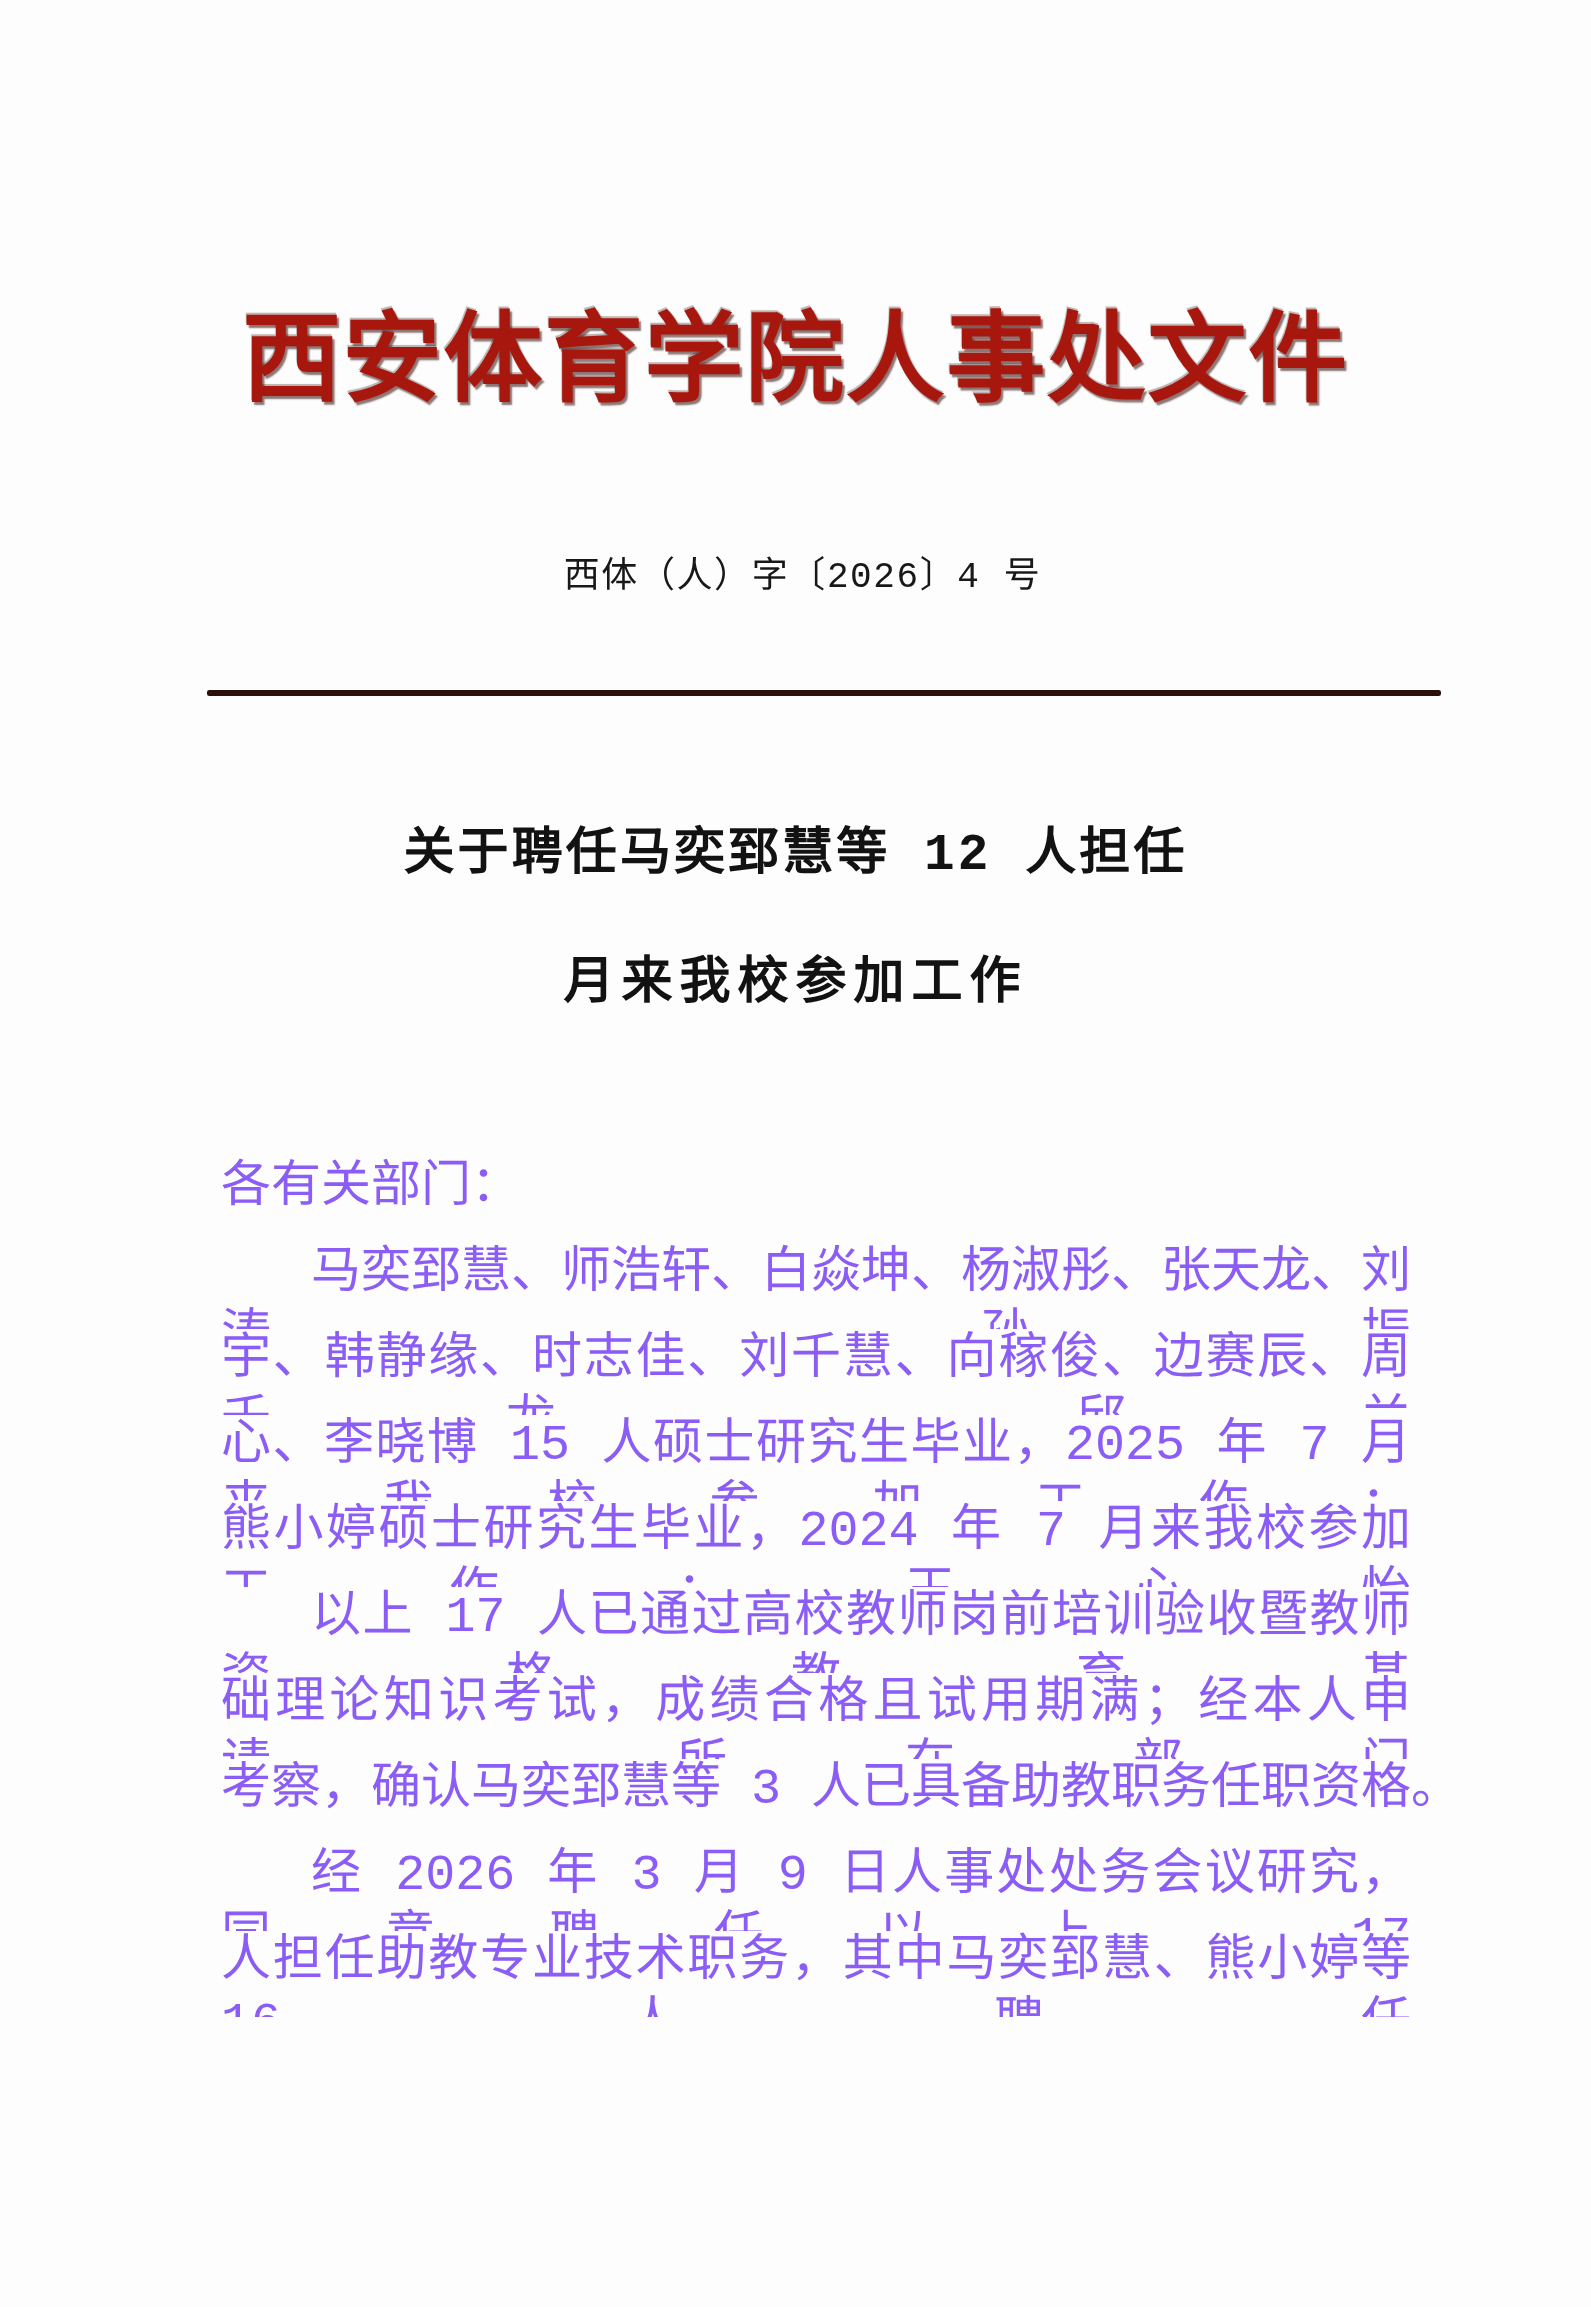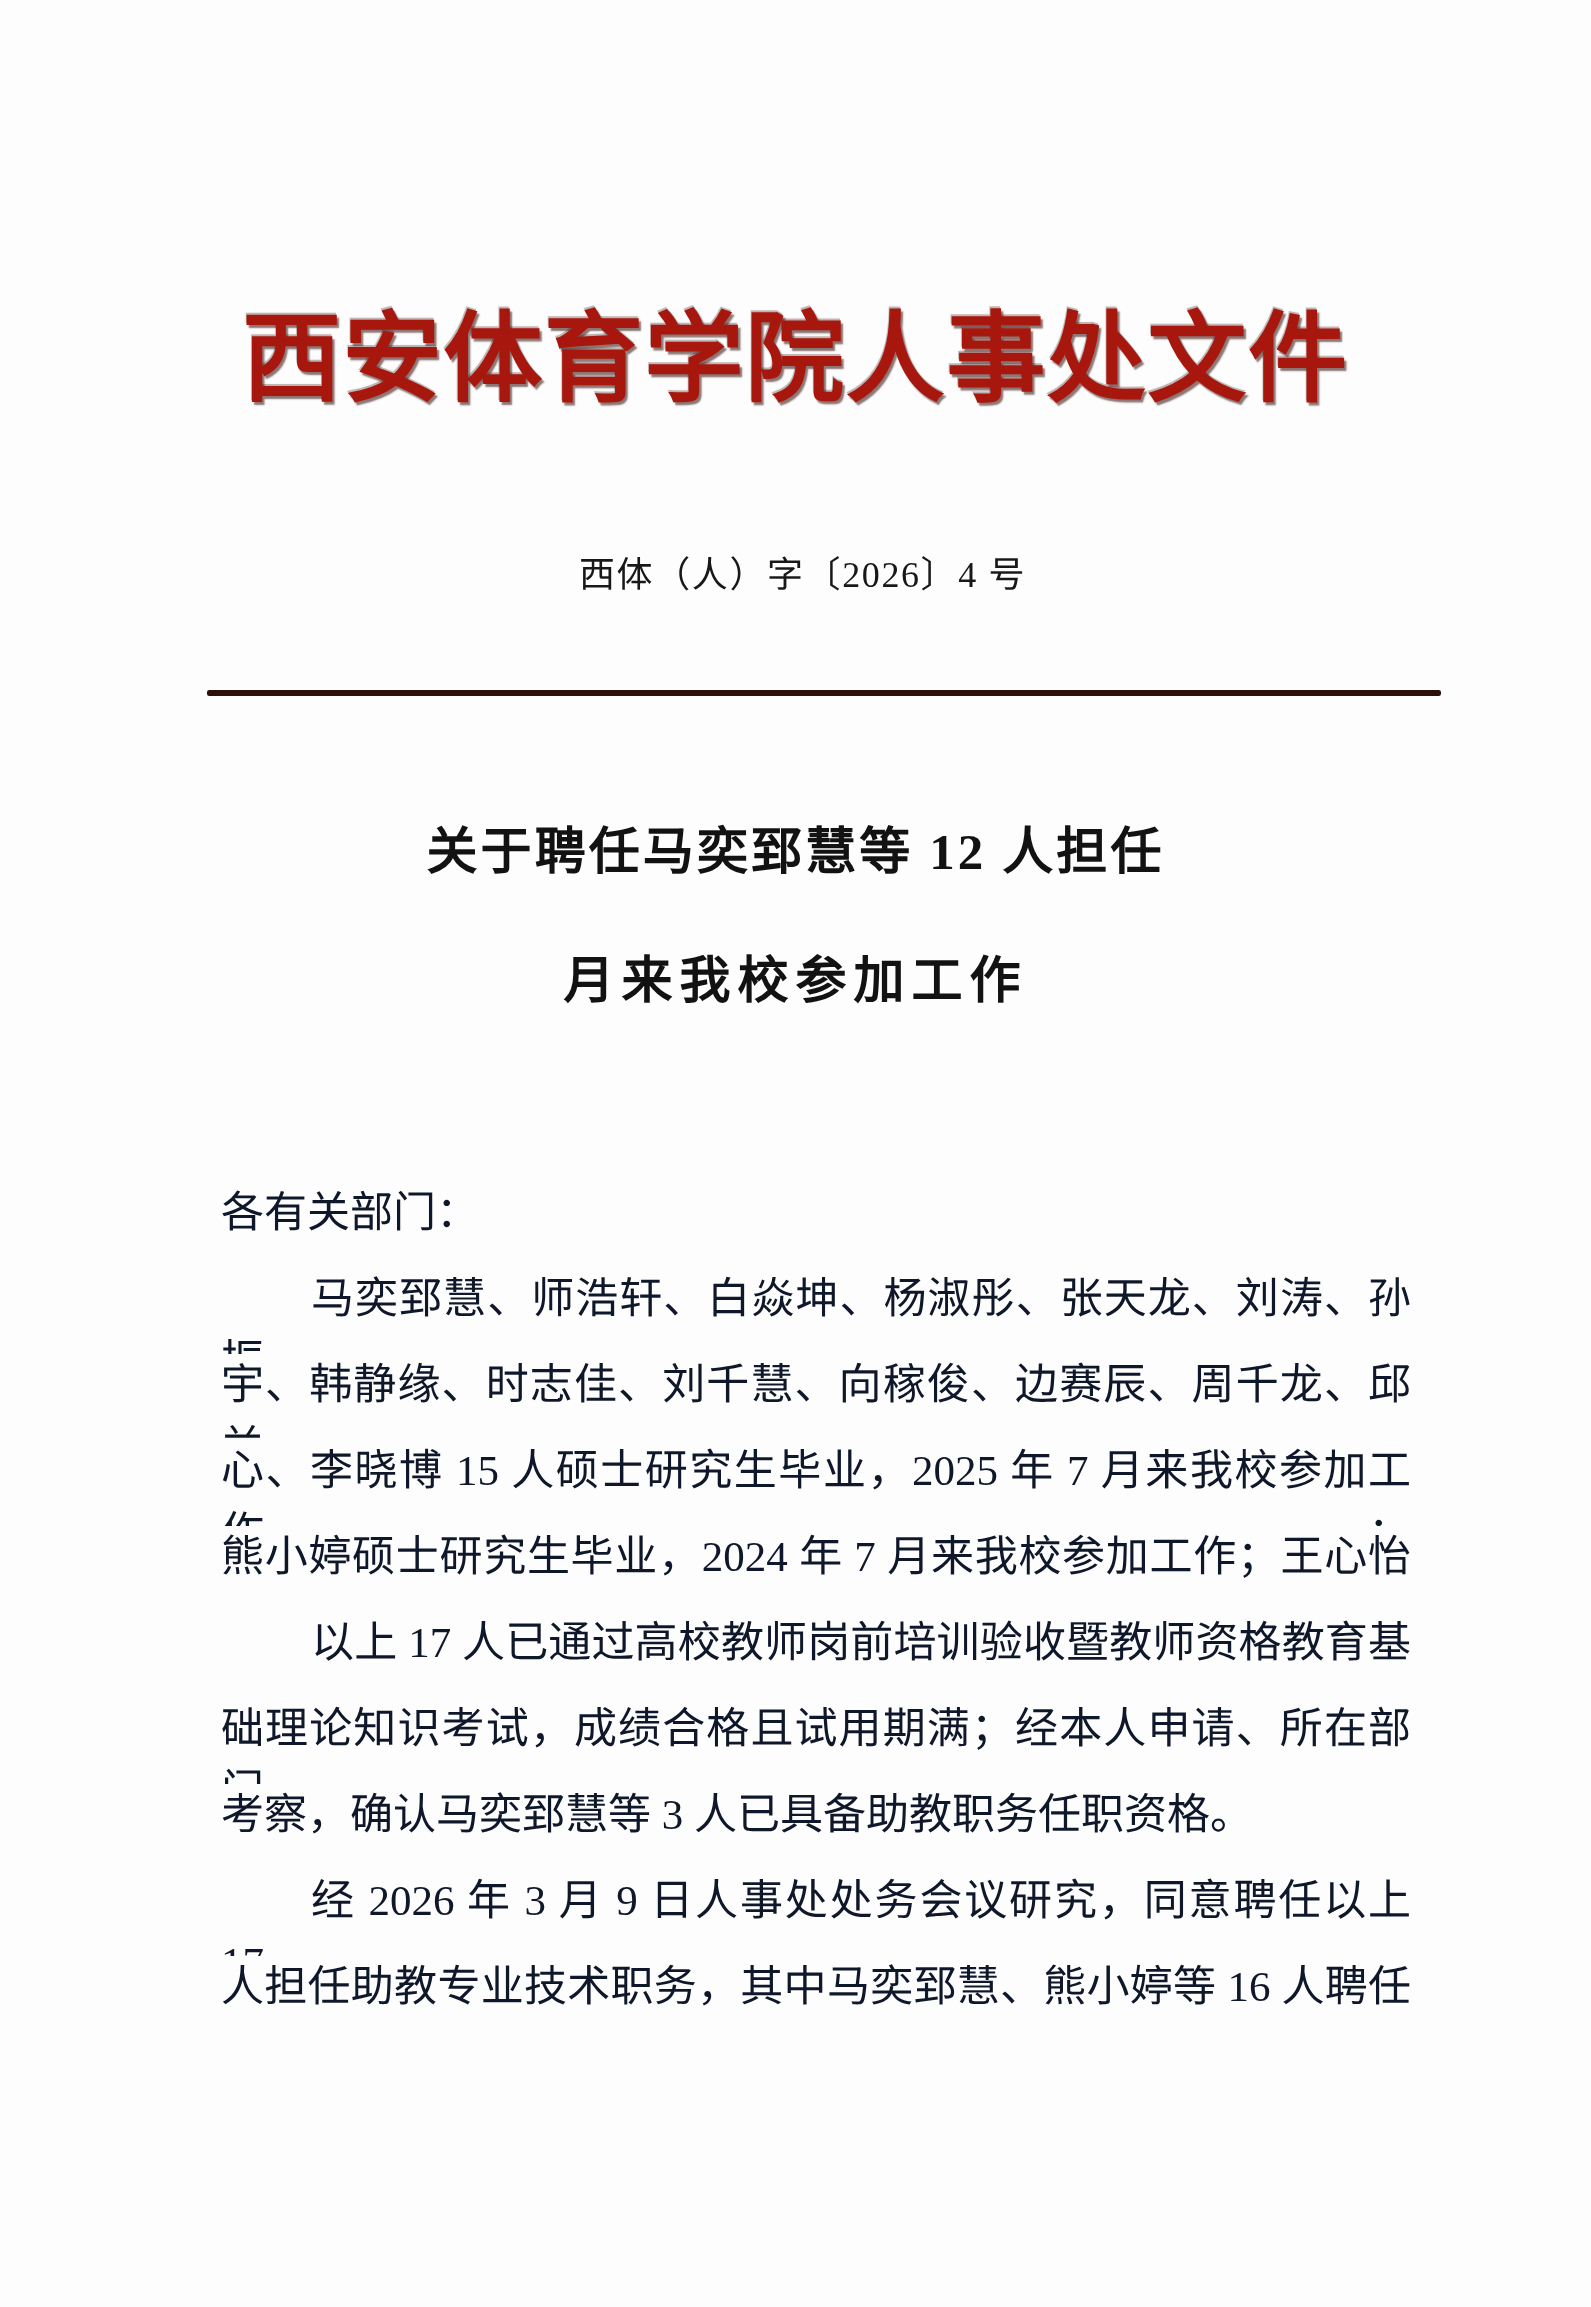--- a/index.html
+++ b/index.html
@@ -6,21 +6,21 @@
     margin: 0;
     padding: 0;
     background: #ffffff;
   }
   .page {
     position: relative;
     width: 1591px;
     height: 2307px;
     background: #fdfdfd;
     overflow: hidden;
-    font-family: Liberation Serif, serif;
+    font-family: Liberation Mono, monospace;
     color: #1b1b1b;
   }
   
   .header-title {
     position: absolute;
     top: 278px;
     left: 0;
     width: 100%;
     text-align: center;
     font-size: 99px;
@@ -63,25 +63,25 @@
     font-weight: 700;
     letter-spacing: 3.1px;
     color: #121212;
     white-space: nowrap;
   }
   .notice-title.l1 { top: 810px; }
   .notice-title.l2 { top: 939px; letter-spacing: 7px; }
   
   .body-text {
     position: absolute;
-    top: 1182px;
+    top: 1157px;
     left: 221px;
     width: 1190px;
-    font-size: 43px;
-    color: #0f172a;
+    font-size: 50px;
+    color: #8b5cf6;
   }
   .line {
     height: 86px;
     line-height: 62px;
     white-space: nowrap;
   }
   .line.fill {
     white-space: normal;
     text-align: justify;
     text-align-last: justify;

